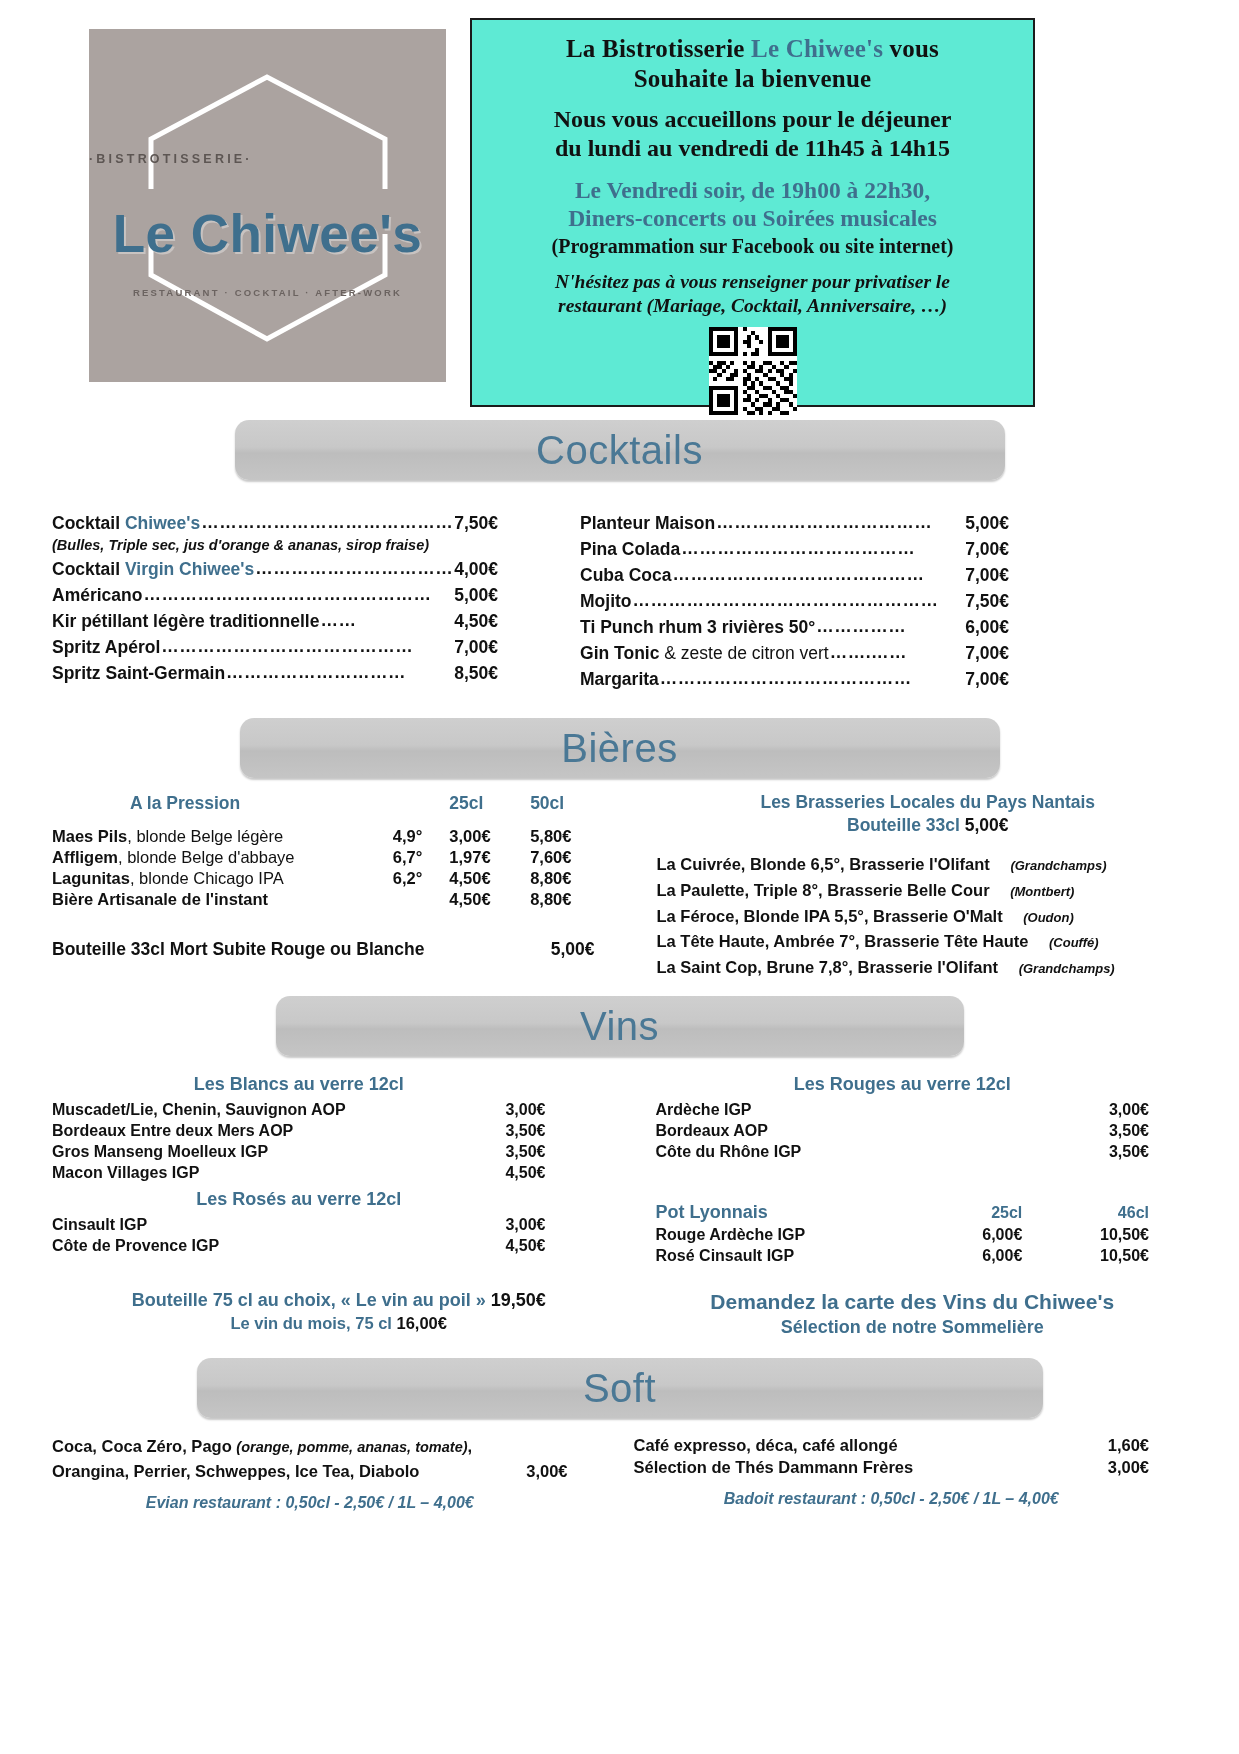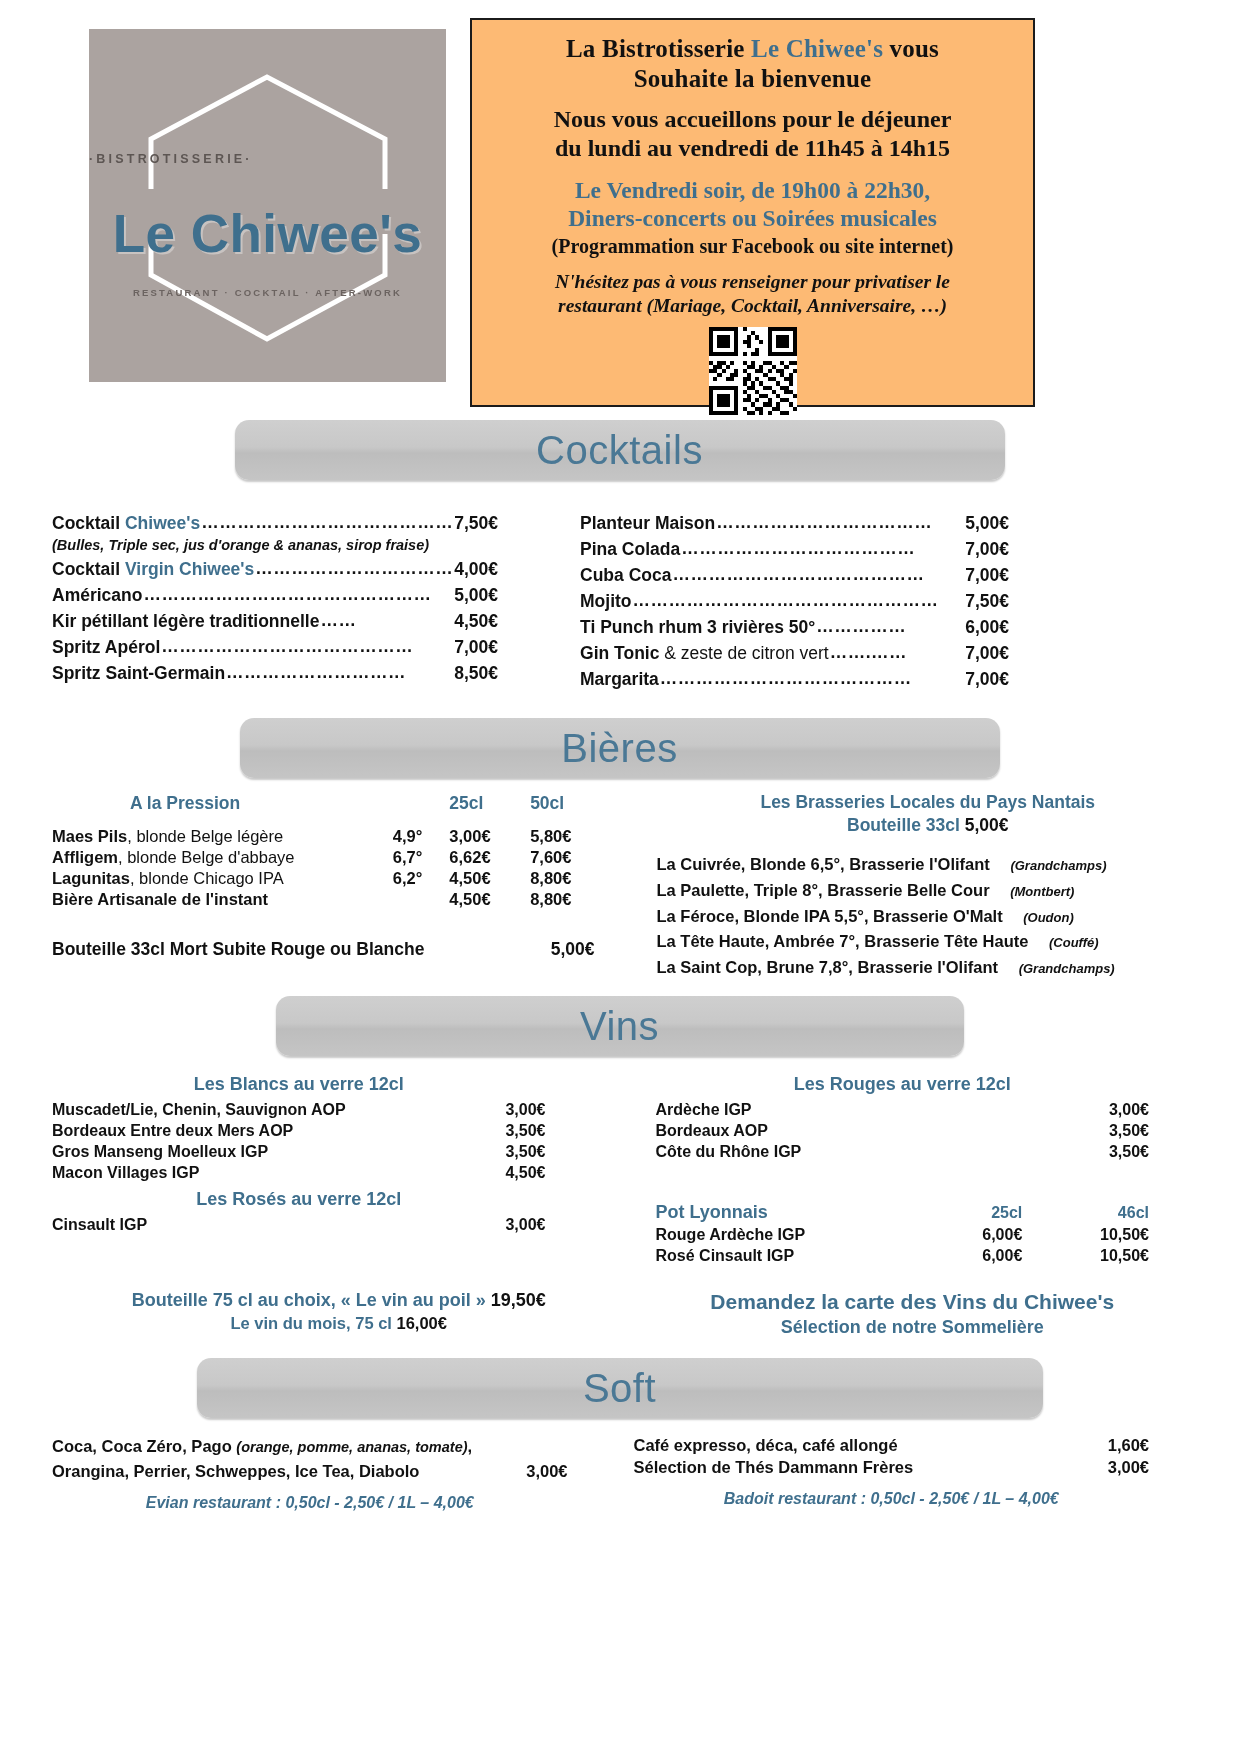--- a/index.html
+++ b/index.html
@@ -43,21 +43,21 @@
   .logo-bottom-label {
     position: absolute; left: 0; right: 0; top: 258px;
     text-align: center;
     color: #6b6360;
     font-size: 9.5px; letter-spacing: 2.2px; font-weight: 600;
   }
 
   .welcome-box {
     position: absolute; left: 470px; top: 18px;
     width: 565px; height: 389px;
-    background: #fdba74;
+    background: #5eead4;
     border: 2px solid #1b1b1b;
     padding: 14px 18px 10px 18px;
     text-align: center;
     font-family: "Liberation Serif", serif;
   }
   .w-l1 { font-size: 25px; font-weight: 700; line-height: 1.18; letter-spacing: .2px; }
   .w-l1 .blue { color: #3f6f8d; font-weight: 700; }
   .w-l2 { font-size: 24px; font-weight: 700; line-height: 1.22; margin-top: 12px; }
   .w-l3 { font-size: 23.5px; font-weight: 700; line-height: 1.2; color: #3f6f8d; margin-top: 12px; }
   .w-l4 { font-size: 20px; font-weight: 700; line-height: 1.2; margin-top: 2px; }
@@ -361,21 +361,21 @@
           </tr>
           <tr>
             <td><span>Maes Pils</span><span class="light">, blonde Belge légère</span></td>
             <td class="deg">4,9°</td>
             <td class="p" style="padding-left:14px;">3,00€</td>
             <td class="p" style="padding-left:18px;">5,80€</td>
           </tr>
           <tr>
             <td><span>Affligem</span><span class="light">, blonde Belge d'abbaye</span></td>
             <td class="deg">6,7°</td>
-            <td class="p" style="padding-left:14px;">6,62€</td>
+            <td class="p" style="padding-left:14px;">1,97€</td>
             <td class="p" style="padding-left:18px;">7,60€</td>
           </tr>
           <tr>
             <td><span>Lagunitas</span><span class="light">, blonde Chicago IPA</span></td>
             <td class="deg">6,2°</td>
             <td class="p" style="padding-left:14px;">4,50€</td>
             <td class="p" style="padding-left:18px;">8,80€</td>
           </tr>
           <tr>
             <td><span>Bière Artisanale de l'instant</span><span class="light"></span></td>
@@ -441,20 +441,24 @@
               </tr>
         </tbody>
           </table>
 
         <div class="wine-cat">Les Rosés au verre 12cl</div>
         <table class="wine-table">
           <tbody>
               <tr>
                 <td>Cinsault IGP</td>
                 <td class="p">3,00€</td>
+              </tr>
+          <tr>
+                <td>Côte de Provence IGP</td>
+                <td class="p">4,50€</td>
               </tr>
         </tbody>
           </table>
       </div>
 
       <div class="col" style="padding-left:10px; padding-right:90px;">
         <div class="wine-cat">Les Rouges au verre 12cl</div>
         <table class="wine-table">
           <tbody>
               <tr>

